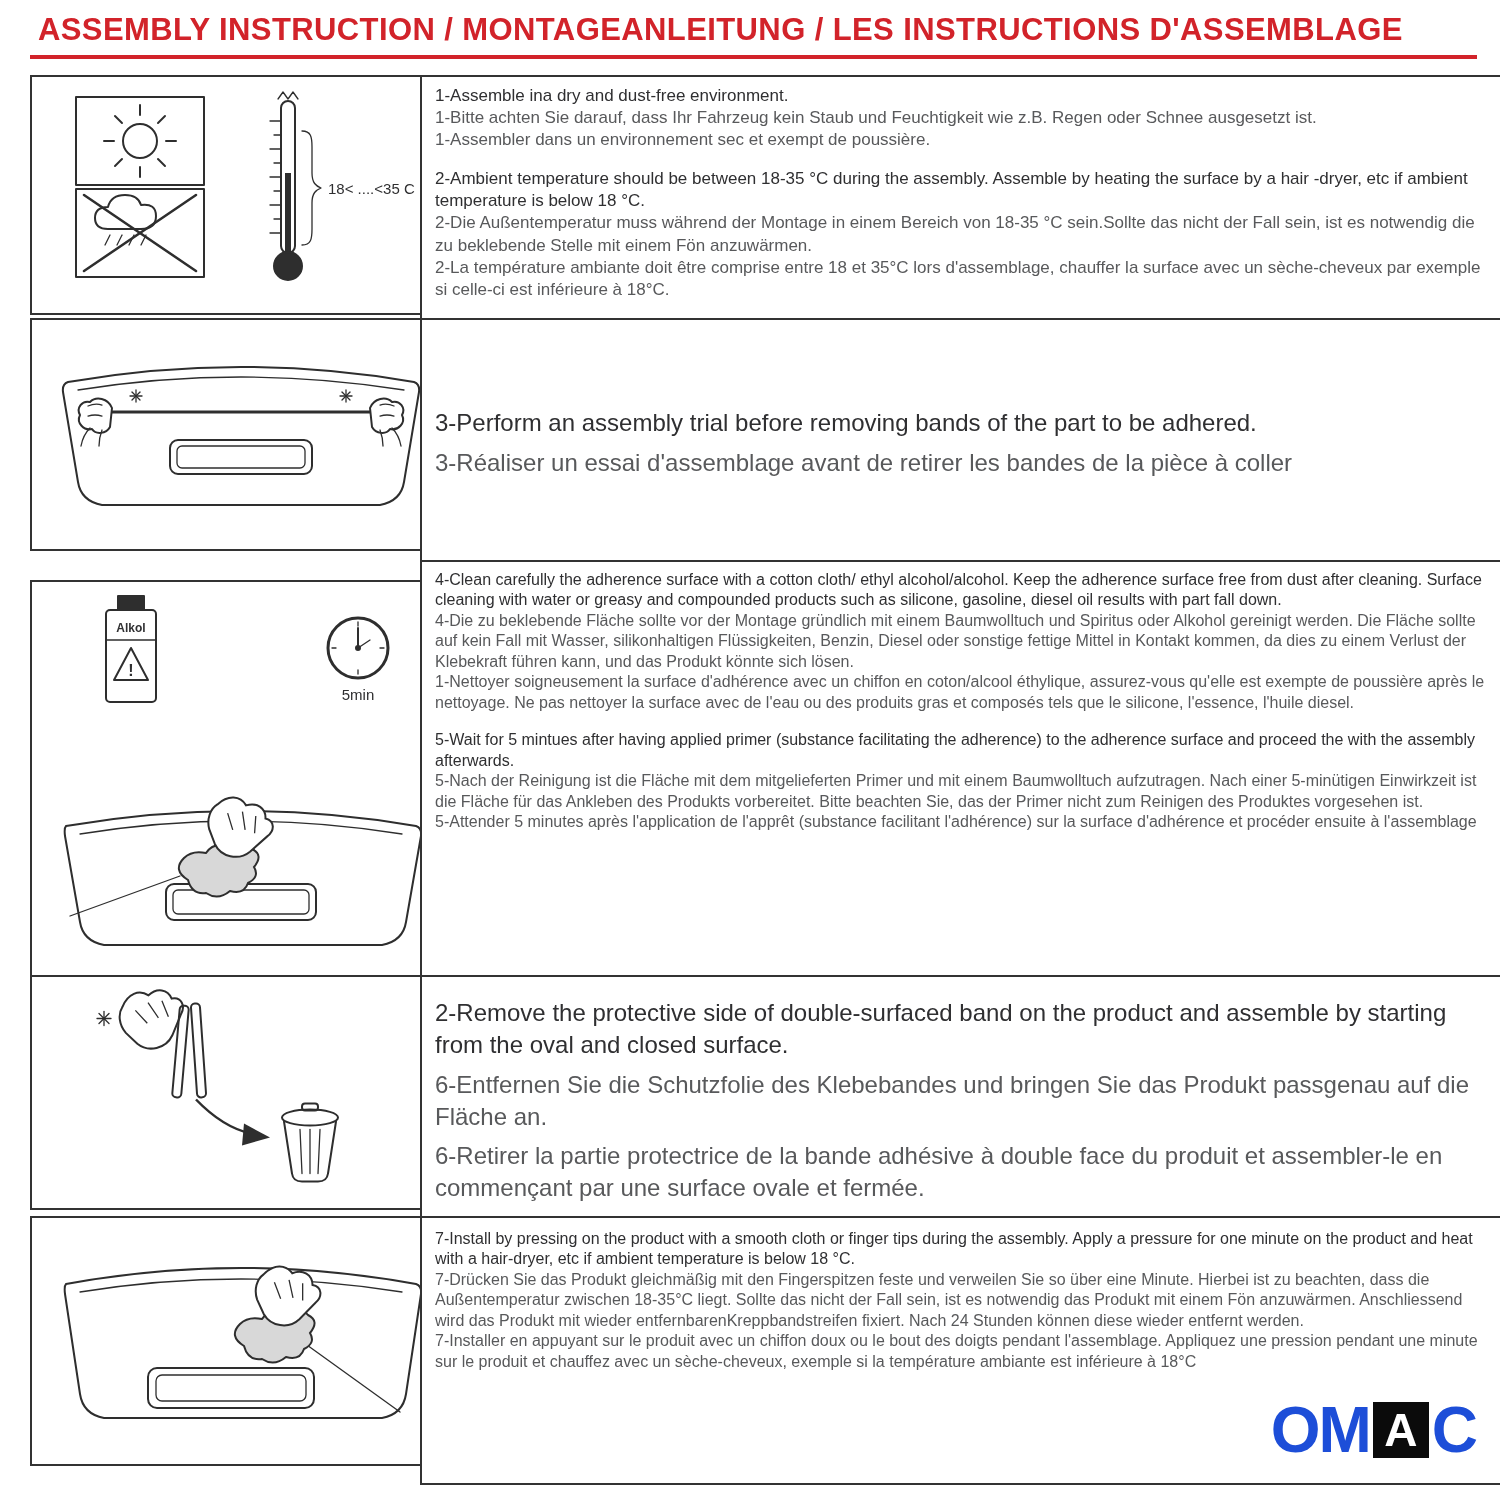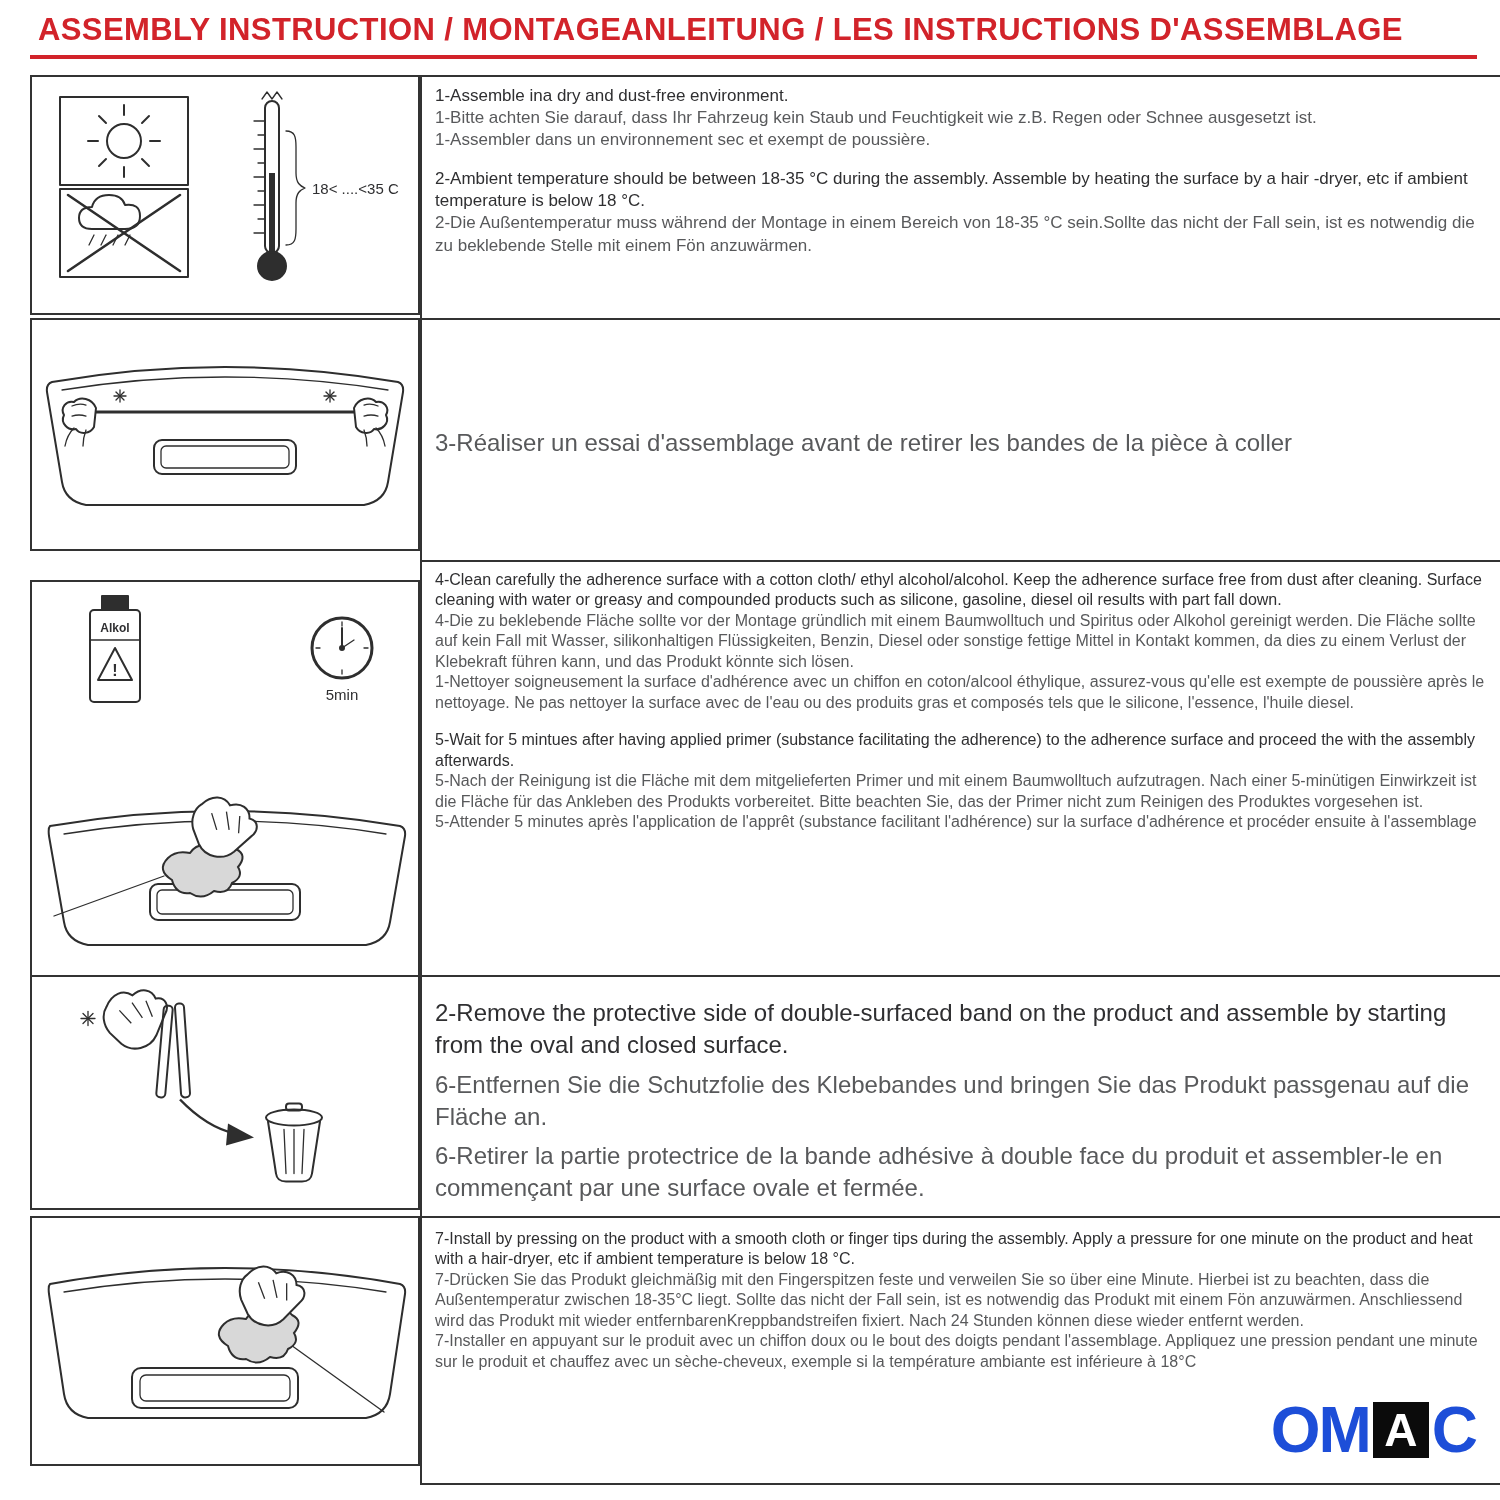--- a/index.html
+++ b/index.html
@@ -1,21 +1,21 @@
 <!DOCTYPE html>
 <html><head>
 <meta charset="utf-8">
 <style>
   html,body{margin:0;padding:0;background:#ffffff;}
   .page{position:relative;width:1500px;height:1500px;background:#fff;overflow:hidden;
         font-family:"Liberation Sans",sans-serif;}
   .title{position:absolute;left:38px;top:12px;font-size:31px;font-weight:700;color:#D2232A;
          letter-spacing:.4px;white-space:nowrap;margin:0;}
   .rule{position:absolute;left:30px;top:55px;width:1447px;height:4px;background:#D2232A;}
-  .box{position:absolute;border:2px solid #333;background:#fff;}
+  .box{position:absolute;border:2px solid #333;background:#fff;padding-left:16px;}
   .imgbox{left:30px;width:386px;display:flex;align-items:center;justify-content:center;}
   .imgbox svg{width:100%;height:100%;display:block;}
   .textbox{left:420px;width:1057px;padding:8px 13px;color:#58595B;}
   .textbox p{margin:0;}
   .textbox p.b{font-weight:400;color:#2F2F31;}
   .small{font-size:17px;line-height:1.30;}
   .smaller{font-size:16px;line-height:1.28;}
   .big{font-size:24px;line-height:1.33;display:flex;flex-direction:column;justify-content:center;}
   .big p{margin:4px 0;}
   .gap{margin-top:17px !important;}
@@ -78,20 +78,21 @@
       </g>
       <text x="280" y="117" font-size="15">18&lt; ....&lt;35 C</text>
     </svg>
   </section>
   <section class="box textbox small" style="top:75px;height:236px;">
     <p class="b">1-Assemble ina dry and dust-free environment.</p>
     <p>1-Bitte achten Sie darauf, dass Ihr Fahrzeug kein Staub und Feuchtigkeit wie z.B. Regen oder Schnee ausgesetzt ist.</p>
     <p>1-Assembler dans un environnement sec et exempt de poussière.</p>
     <p class="b gap">2-Ambient temperature should be between 18-35 °C during the assembly. Assemble by heating the surface by a hair -dryer, etc if ambient temperature is below 18 °C.</p>
     <p>2-Die Außentemperatur muss während der Montage in einem Bereich von 18-35 °C sein.Sollte das nicht der Fall sein, ist es notwendig die zu beklebende Stelle mit einem Fön anzuwärmen.</p>
+    <p>2-La température ambiante doit être comprise entre 18 et 35°C lors d'assemblage, chauffer la surface avec un sèche-cheveux par exemple si celle-ci est inférieure à 18°C.</p>
   </section>
 
   <section class="box imgbox" style="top:318px;height:229px;">
     <svg viewBox="0 0 386 229">
       <g class="stroke">
         <path d="M20 62 Q193 32 366 62 Q372 64 371 72 L356 162 Q353 181 332 185 L54 185 Q33 181 30 162 L15 72 Q14 64 20 62 Z"></path>
         <path d="M30 70 Q193 44 356 70" class="thin"></path>
         <rect x="122" y="120" width="142" height="34" rx="8"></rect>
         <rect x="129" y="126" width="128" height="22" rx="5" class="thin"></rect>
       </g>
@@ -110,20 +111,21 @@
         <line x1="84" y1="72" x2="92" y2="80"></line>
           <line x1="92" y1="72" x2="84" y2="80"></line>
         <line x1="298" y1="70" x2="298" y2="82"></line>
           <line x1="292" y1="76" x2="304" y2="76"></line>
         <line x1="294" y1="72" x2="302" y2="80"></line>
           <line x1="302" y1="72" x2="294" y2="80"></line>
       </g>
     </svg>
   </section>
   <section class="box textbox big" style="top:318px;height:229px;">
+    <p class="b">3-Perform an assembly trial before removing bands of the part to be adhered.</p>
     <p>3-Réaliser un essai d'assemblage avant de retirer les bandes de la pièce à coller</p>
   </section>
 
   <section class="box imgbox" style="top:580px;height:404px;justify-content:flex-end;">
     <svg viewBox="0 0 386 400">
       <g class="stroke">
         <rect x="58" y="26" width="50" height="92" rx="4"></rect>
         <rect x="70" y="12" width="26" height="14" fill="#2e2e2e"></rect>
         <line x1="58" y1="56" x2="108" y2="56" class="thin"></line>
       </g>

